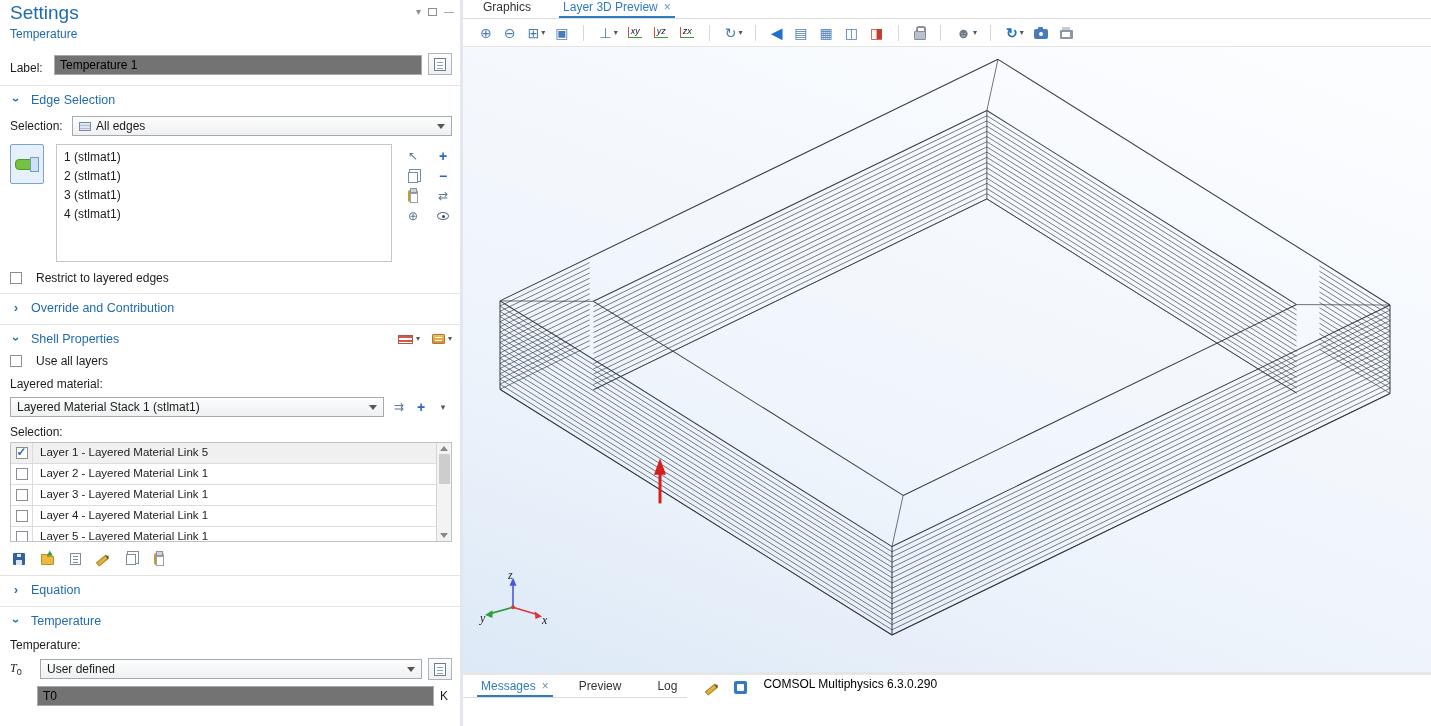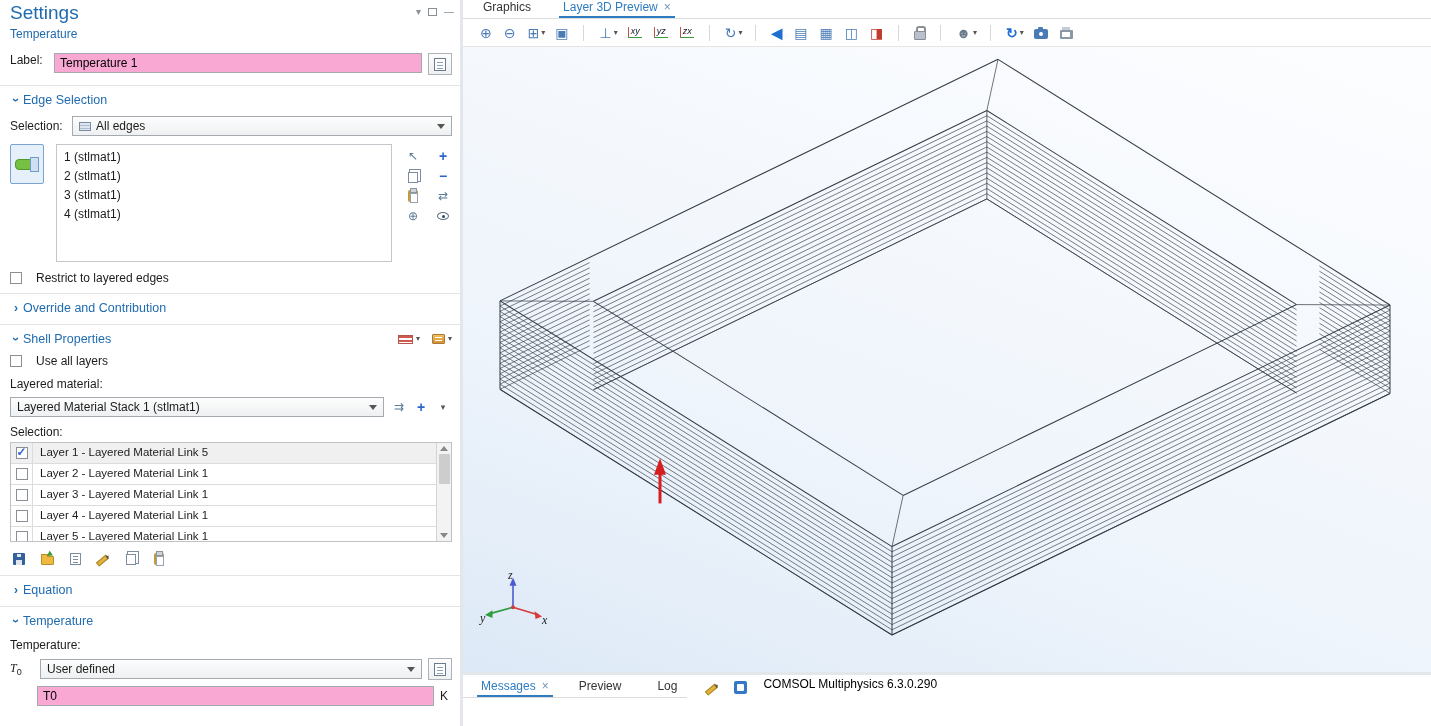--- a/index.html
+++ b/index.html
@@ -11,28 +11,28 @@
   .s-head{display:flex;justify-content:space-between;align-items:flex-start;padding:2px 6px 0 10px}
   .s-title{color:#1f6bb0;font-size:19px;font-weight:500}
   .s-subtitle{color:#1f6bb0;font-size:12px;margin-top:3px}
   .s-winicons{display:flex;gap:7px;align-items:center;margin-top:4px;color:#8a8f96}
   .wi{font-size:10px;cursor:default}
   .wi.sq{width:9px;height:8px;border:1px solid #8a8f96;display:inline-block}
   .row{display:flex;align-items:center;gap:6px;margin-top:6px}
   .row.indent{margin-left:27px}
   .caption{color:#1c1c1c}
   .cap-fixed{width:56px}
-  .label-row{display:flex;align-items:flex-start;gap:6px;padding:12px 8px 10px 10px}
+  .label-row{display:flex;align-items:flex-end;gap:6px;padding:12px 8px 10px 10px}
   .label-cap{width:38px}
-  .txt{height:20px;border:1px solid #a5aab1;padding:1px 5px;font:12px "Liberation Sans",sans-serif;background:#f9a8d4}
+  .txt{height:20px;border:1px solid #a5aab1;padding:1px 5px;font:12px "Liberation Sans",sans-serif;background:#737373}
   .grow{flex:1}
   .sq-btn{width:24px;height:22px;border:1px solid #aeb3ba;background:linear-gradient(#fdfdfd,#eef0f2);display:flex;align-items:center;justify-content:center;cursor:pointer}
   .sec{border-top:1px solid #e4e4e4;padding:2px 8px 8px 10px}
   .sec.collapsed{padding-bottom:6px}
-  .sec-head{display:flex;align-items:center;gap:1px;padding:5px 0 3px 0;cursor:pointer}
+  .sec-head{display:flex;align-items:center;gap:9px;padding:5px 0 3px 0;cursor:pointer}
   .sec-title{color:#1f6bb0;font-size:12.5px}
   .chev{display:inline-block;width:12px;color:#1f6bb0;font-weight:bold;font-size:12px;text-align:center}
   .chev::before{content:"›";display:inline-block}
   .chev.open::before{transform:rotate(90deg)}
   .combo{height:20px;border:1px solid #a5aab1;background:linear-gradient(#fdfdfd,#eef0f2);display:flex;align-items:center;gap:5px;padding:0 6px;flex:1;cursor:pointer}
   .combo-val{flex:1;white-space:nowrap;overflow:hidden}
   .caret-down{width:0;height:0;border-left:4px solid transparent;border-right:4px solid transparent;border-top:5px solid #555}
   .i-listicon{width:12px;height:9px;border:1px solid #7d8da0;background:repeating-linear-gradient(to bottom,#dfe6f2 0 2px,#aebdd2 2px 3px)}
   .edge-block{display:flex;gap:12px;margin-top:8px}
   .sel-toggle{width:34px;height:40px;border:1px solid #7aa3cf;background:#e6f0fa;border-radius:2px;display:flex;align-items:center;justify-content:center;cursor:pointer}

